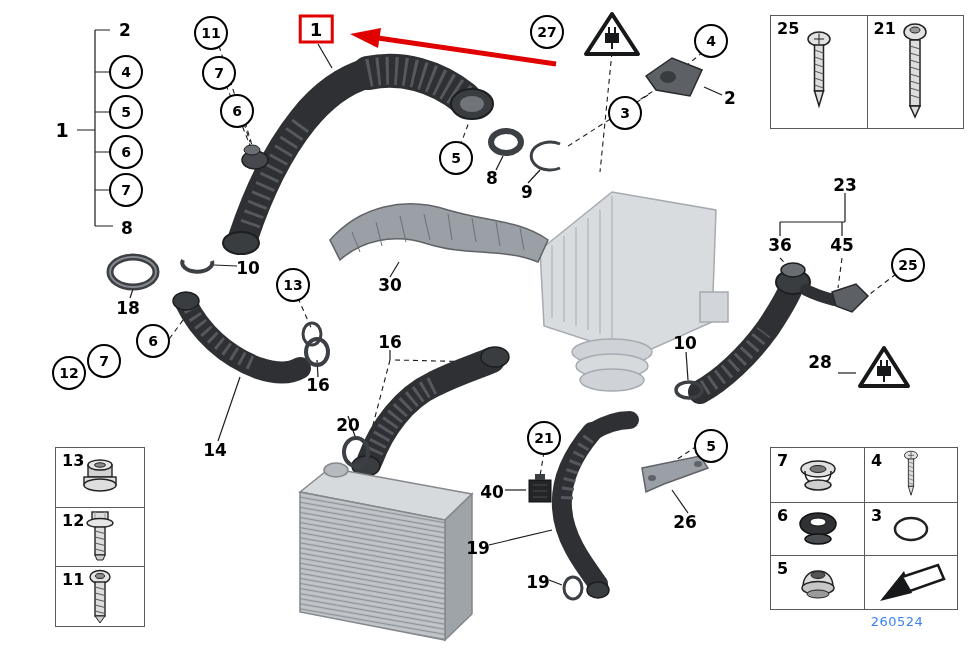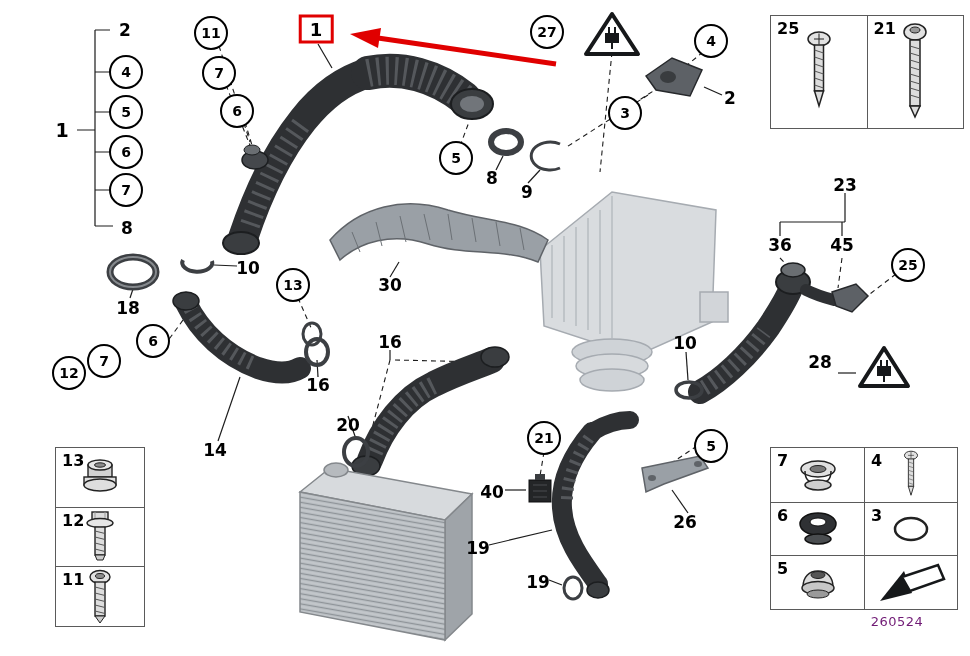--- a/index.html
+++ b/index.html
@@ -23,21 +23,21 @@
   .tr-box .cell{flex:1;height:100%;}
   .tr-box .cell:first-child{border-right:1.2px solid #5a5a5a;}
   .bl-box{display:flex;flex-direction:column;height:100%;}
   .bl-box .cell{flex:1;}
   .bl-box .cell + .cell{border-top:1.2px solid #5a5a5a;}
   .br-box{display:grid;grid-template-columns:1fr 1fr;grid-template-rows:1fr 1fr 1fr;height:100%;}
   .br-box .cell{border-left:1.2px solid #5a5a5a;border-top:1.2px solid #5a5a5a;}
   .br-box .cell:nth-child(1),.br-box .cell:nth-child(2){border-top:none;}
   .br-box .cell:nth-child(odd){border-left:none;}
   .docnum{position:absolute;left:897px;top:621px;transform:translate(-50%,-50%);
-          font-size:13px;color:#701a75;z-index:2;letter-spacing:.5px;}
+          font-size:13px;color:#3b82f6;z-index:2;letter-spacing:.5px;}
 </style>
 </head>
 <body>
 
 <div class="canvas">
 
   <svg class="art" width="970" height="656" viewBox="0 0 970 656">
     <defs>
       <pattern id="fins" width="5" height="5" patternUnits="userSpaceOnUse" patternTransform="rotate(10)">
         <rect width="5" height="5" fill="#c2c6ca"></rect>

